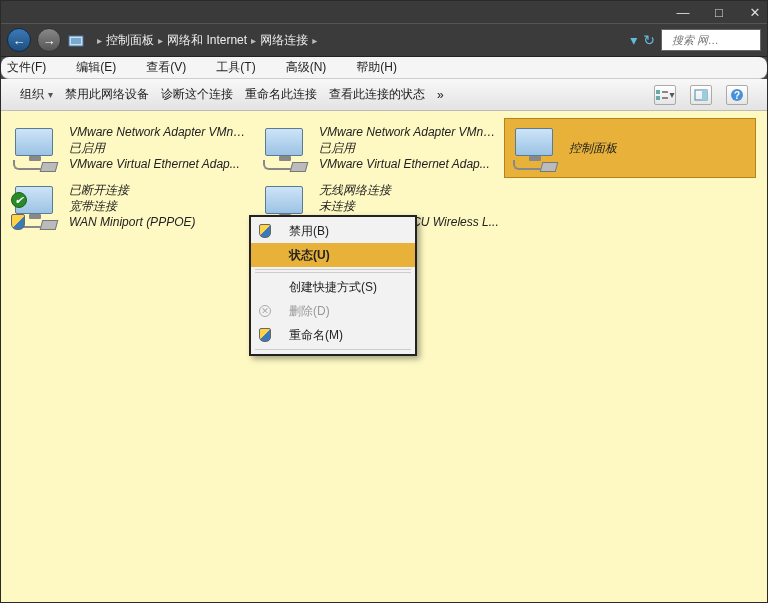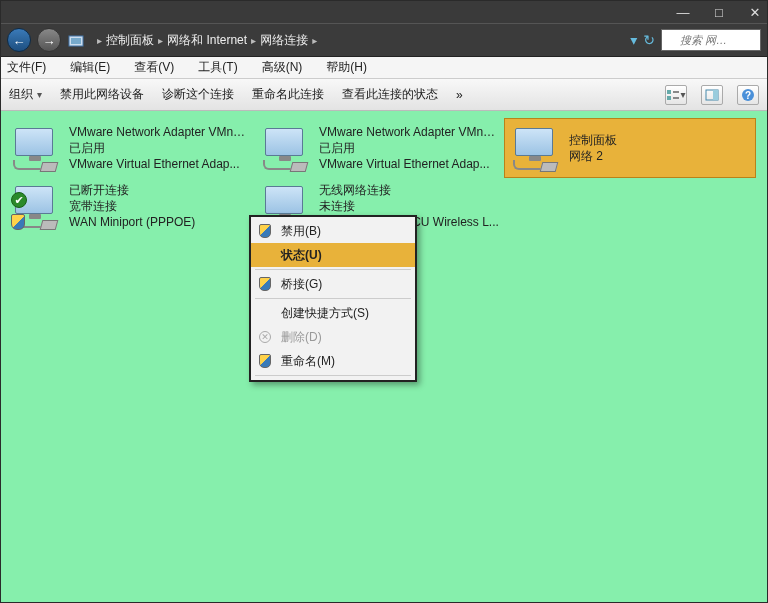--- a/index.html
+++ b/index.html
@@ -63,58 +63,60 @@
   .breadcrumb .seg { cursor:pointer; }
   .refreshgrp { display:flex; gap:6px; align-items:center; }
   .refreshgrp .ico { color:#6bd; font-size:14px; cursor:pointer; }
   .searchbox {
     width: 100px;
     height: 22px;
     background: #fff;
     border: 1px solid #666;
     display: flex;
     align-items: center;
-    padding: 0 16px;
+    padding: 0 8px;
     gap: 4px;
   }
   .searchbox input {
     flex:1; border:0; outline:0; font-size:11px; font-style: italic; color:#888; background:transparent;
   }
   .menubar {
     height: 22px;
     background: #f5f5f5;
     display: flex;
     align-items: center;
     padding: 0 6px;
-    gap: 24px;
+    gap: 30px;
     color: #222;
     border-bottom: 1px solid #ccc;
+    border-radius: 8px;
   }
   .menubar .mi { cursor:pointer; }
   .toolbar {
     height: 32px;
     background: linear-gradient(#f8f8f8,#e3e3e3);
     display: flex;
     align-items: center;
-    padding: 0 8px;
-    gap: 18px;
+    padding: 0 19px;
+    gap: 12px;
     border-bottom: 1px solid #bbb;
   }
   .toolbar .tb { color:#1a1a1a; cursor:pointer; display:flex; align-items:center; gap:4px; }
   .toolbar .sep { flex:1; }
   .toolbar .chev { font-size:10px; color:#555; }
   .toolbar .right { display:flex; gap:14px; align-items:center; }
   .content {
     position: absolute;
     top: 110px;
     bottom: 0;
     left: 0;
     right: 0;
-    background: #86efac;
+    background: #fef9c3;
     overflow: hidden;
+    font-style: italic;
   }
   .items {
     display: flex;
     flex-wrap: wrap;
     padding: 8px 4px;
     align-content: flex-start;
   }
   .item {
     width: 250px;
     height: 58px;
@@ -175,21 +177,21 @@
     width: 168px;
     background: #f2f2f2;
     border: 2px solid #222;
     box-shadow: 3px 3px 6px rgba(0,0,0,.35);
     padding: 2px 0;
   }
   .ctxmenu .row {
     height: 24px;
     display: flex;
     align-items: center;
-    padding: 0 10px 0 30px;
+    padding: 0 10px 0 38px;
     position: relative;
     cursor: pointer;
     color: #222;
   }
   .ctxmenu .row.highlight {
     background: #e8b23a;
     font-weight: bold;
   }
   .ctxmenu .row.disabled { color:#999; cursor:default; }
   .ctxmenu hr {
@@ -327,21 +329,20 @@
           </div>
         </div>
         <div class="item selected">
           <div class="iconwrap">
             <div class="monitor"></div>
             <div class="cord"></div>
             <div class="plug"></div>
           </div>
           <div class="txt">
             <div class="line">控制面板</div>
-            <div class="line">网络  2</div>
           </div>
         </div>
         <div class="item">
           <div class="iconwrap">
             <div class="monitor"></div>
             <div class="greencheck">✔</div>
             <div class="cord"></div>
             <div class="plug"></div>
             <div class="shieldico"></div>
           </div>
@@ -376,26 +377,20 @@
         <div class="icon">
           <div class="shield"></div>
         </div>
         <span>禁用(B)</span>
       </div>
       <div class="row highlight">
         <div class="icon"></div>
         <span>状态(U)</span>
       </div>
       <hr>
-      <div class="row">
-        <div class="icon">
-          <div class="shield"></div>
-        </div>
-        <span>桥接(G)</span>
-      </div>
       <hr>
       <div class="row">
         <div class="icon"></div>
         <span>创建快捷方式(S)</span>
       </div>
       <div class="row disabled">
         <div class="icon">
           <div class="delicon">✕</div>
         </div>
         <span>删除(D)</span>

